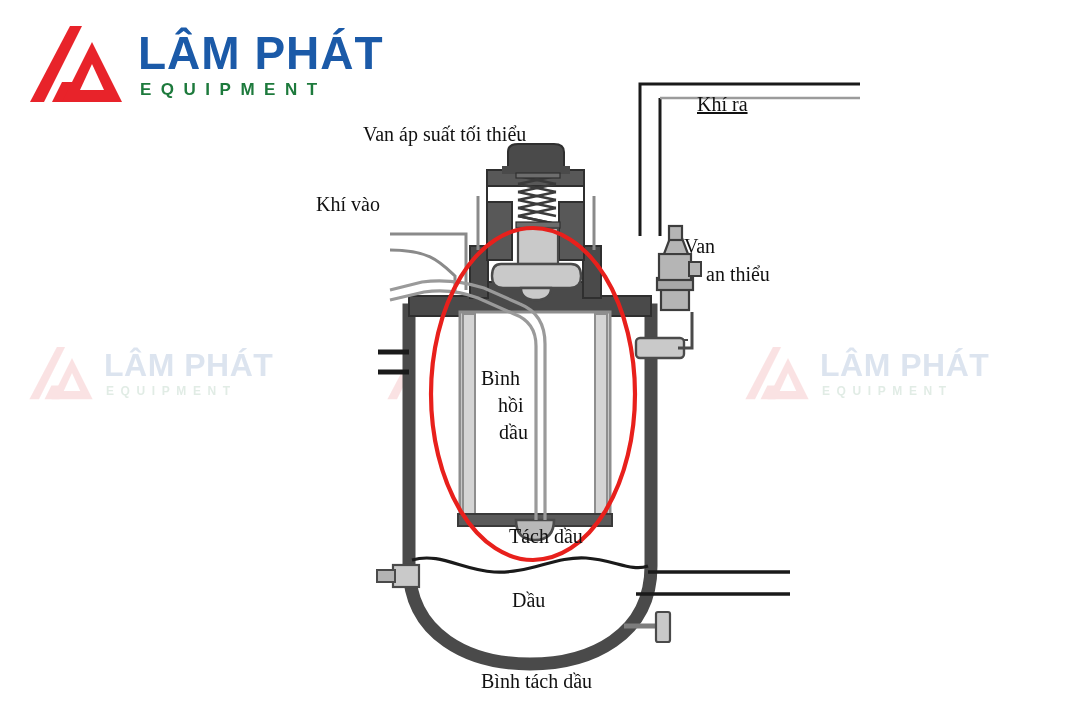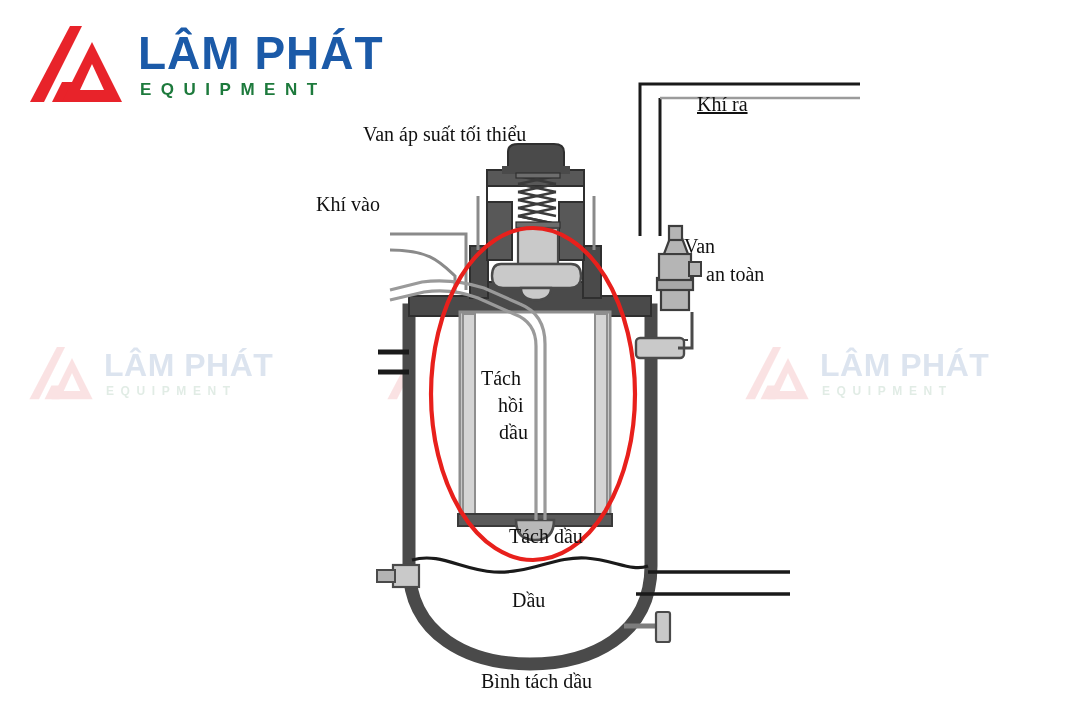--- a/index.html
+++ b/index.html
@@ -260,23 +260,23 @@
     <ellipse cx="533" cy="394" rx="102" ry="166" fill="none" stroke="#e8201c" stroke-width="4.2"></ellipse>
   </svg>
 
   <div class="lbl" style="left:363px; top:122px;">Van áp suất tối thiểu</div>
 
   <div class="lbl" style="left:697px; top:92px;text-decoration:underline;">Khí ra</div>
 
   <div class="lbl" style="left:316px; top:192px;">Khí vào</div>
 
   <div class="lbl" style="left:684px; top:234px;">Van</div>
-  <div class="lbl" style="left:706px; top:262px;">an toàn</div>
-
-  <div class="lbl" style="left:481px; top:366px;">Tách</div>
+  <div class="lbl" style="left:706px; top:262px;">an thiểu</div>
+
+  <div class="lbl" style="left:481px; top:366px;">Bình</div>
   <div class="lbl" style="left:498px; top:393px;text-align:right;">hồi</div>
   <div class="lbl" style="left:499px; top:420px;">dầu</div>
 
   <div class="lbl" style="left:509px; top:524px;">Tách dầu</div>
 
   <div class="lbl" style="left:512px; top:588px;">Dầu</div>
 
   <div class="lbl" style="left:481px; top:669px;">Bình tách dầu</div>
 
 </div>

